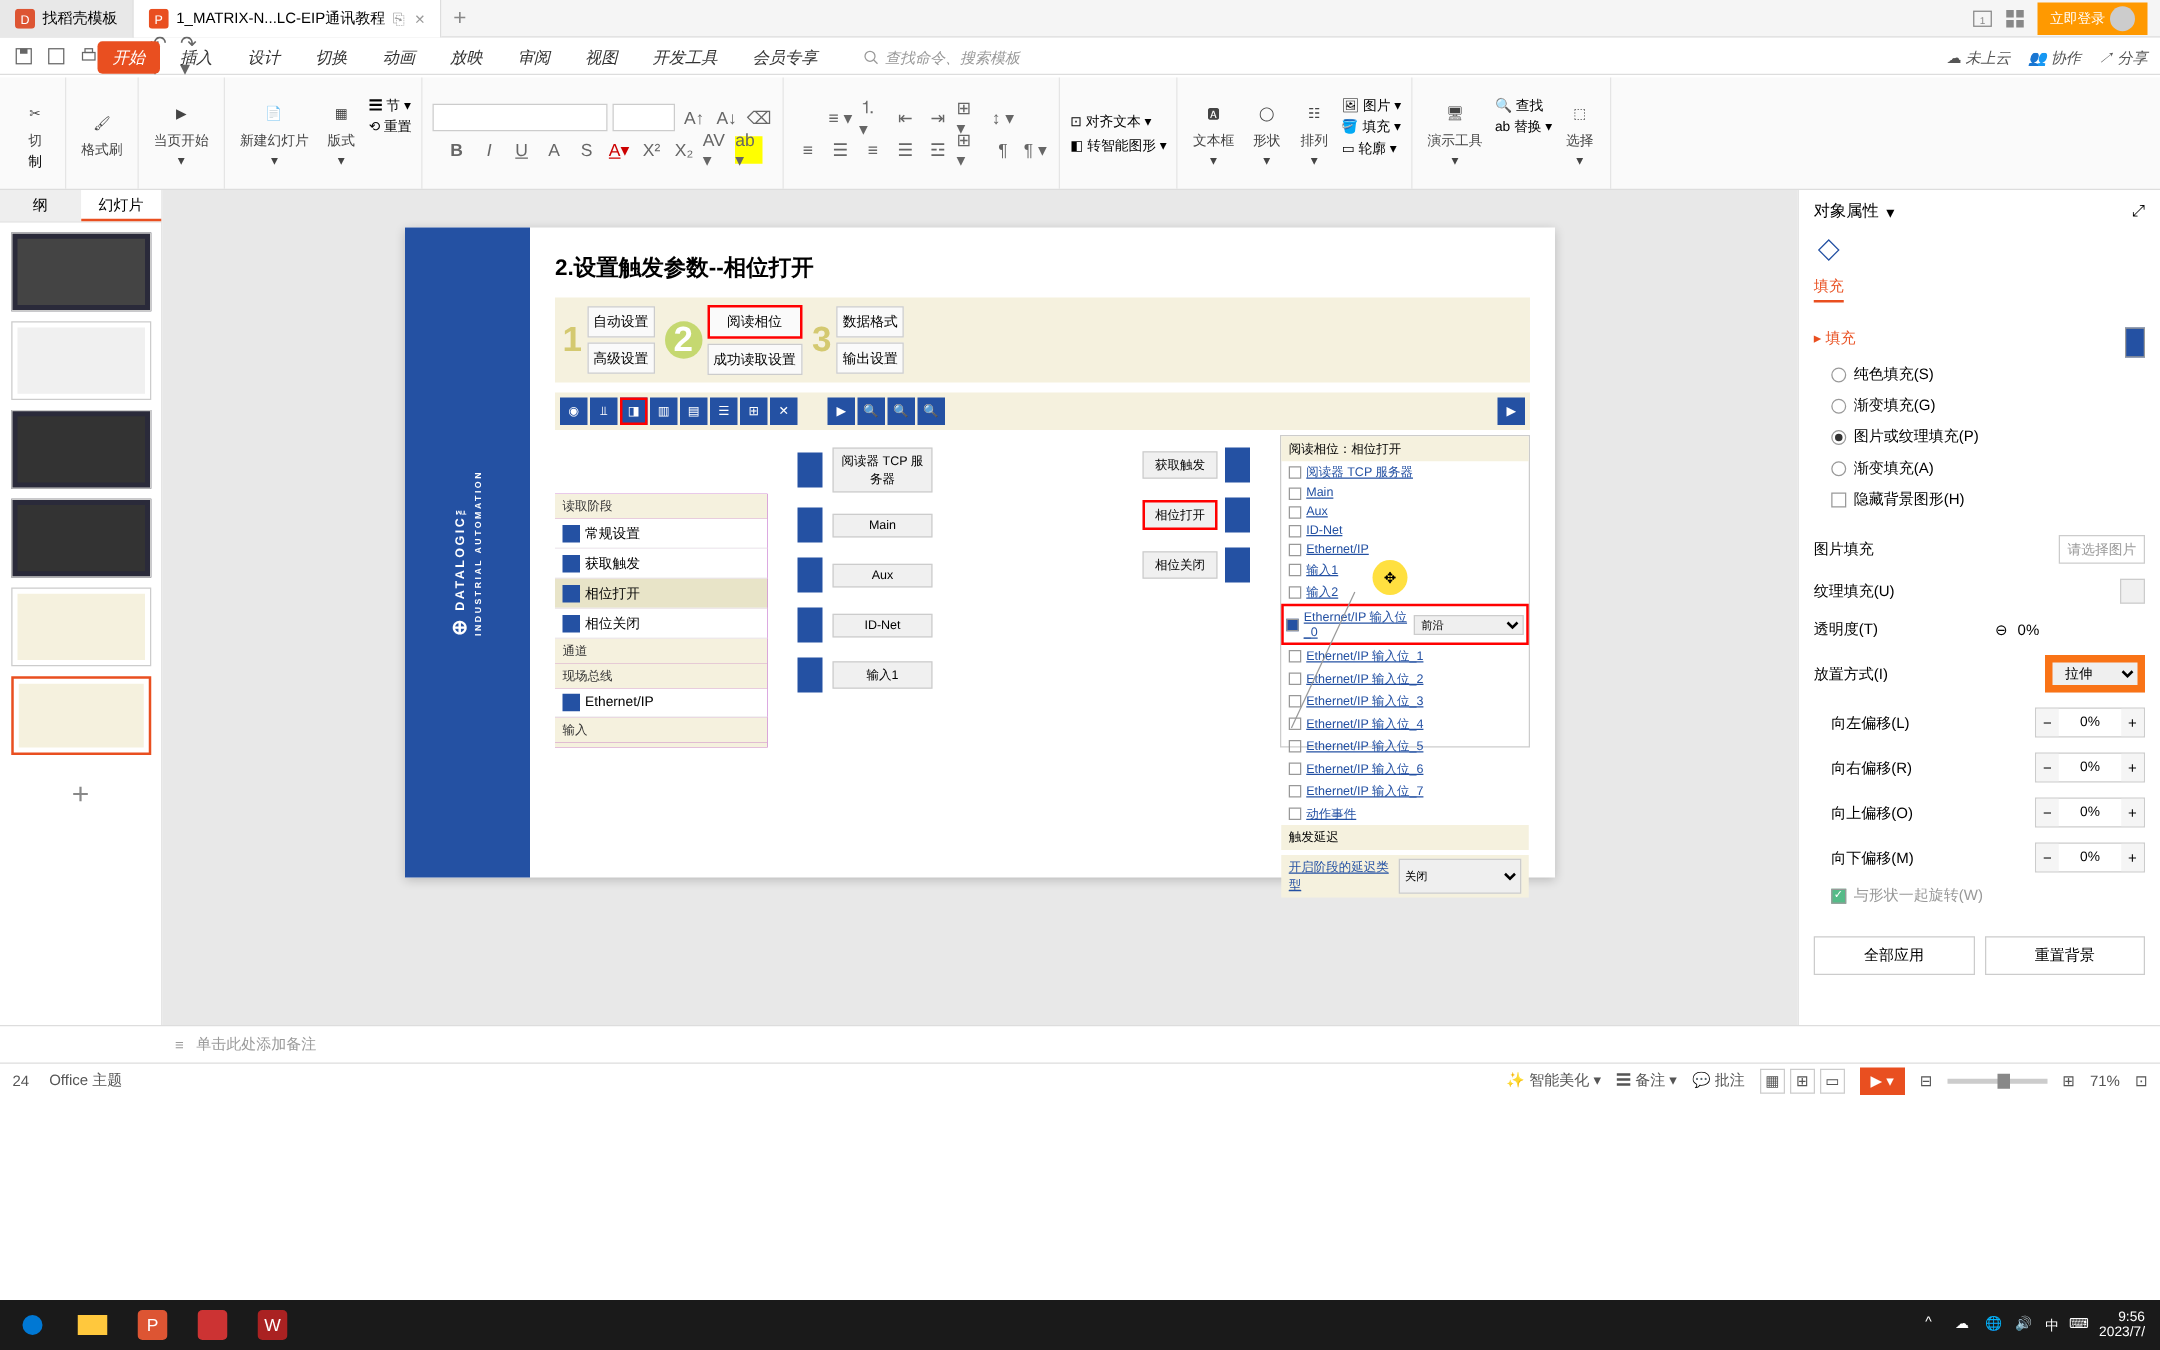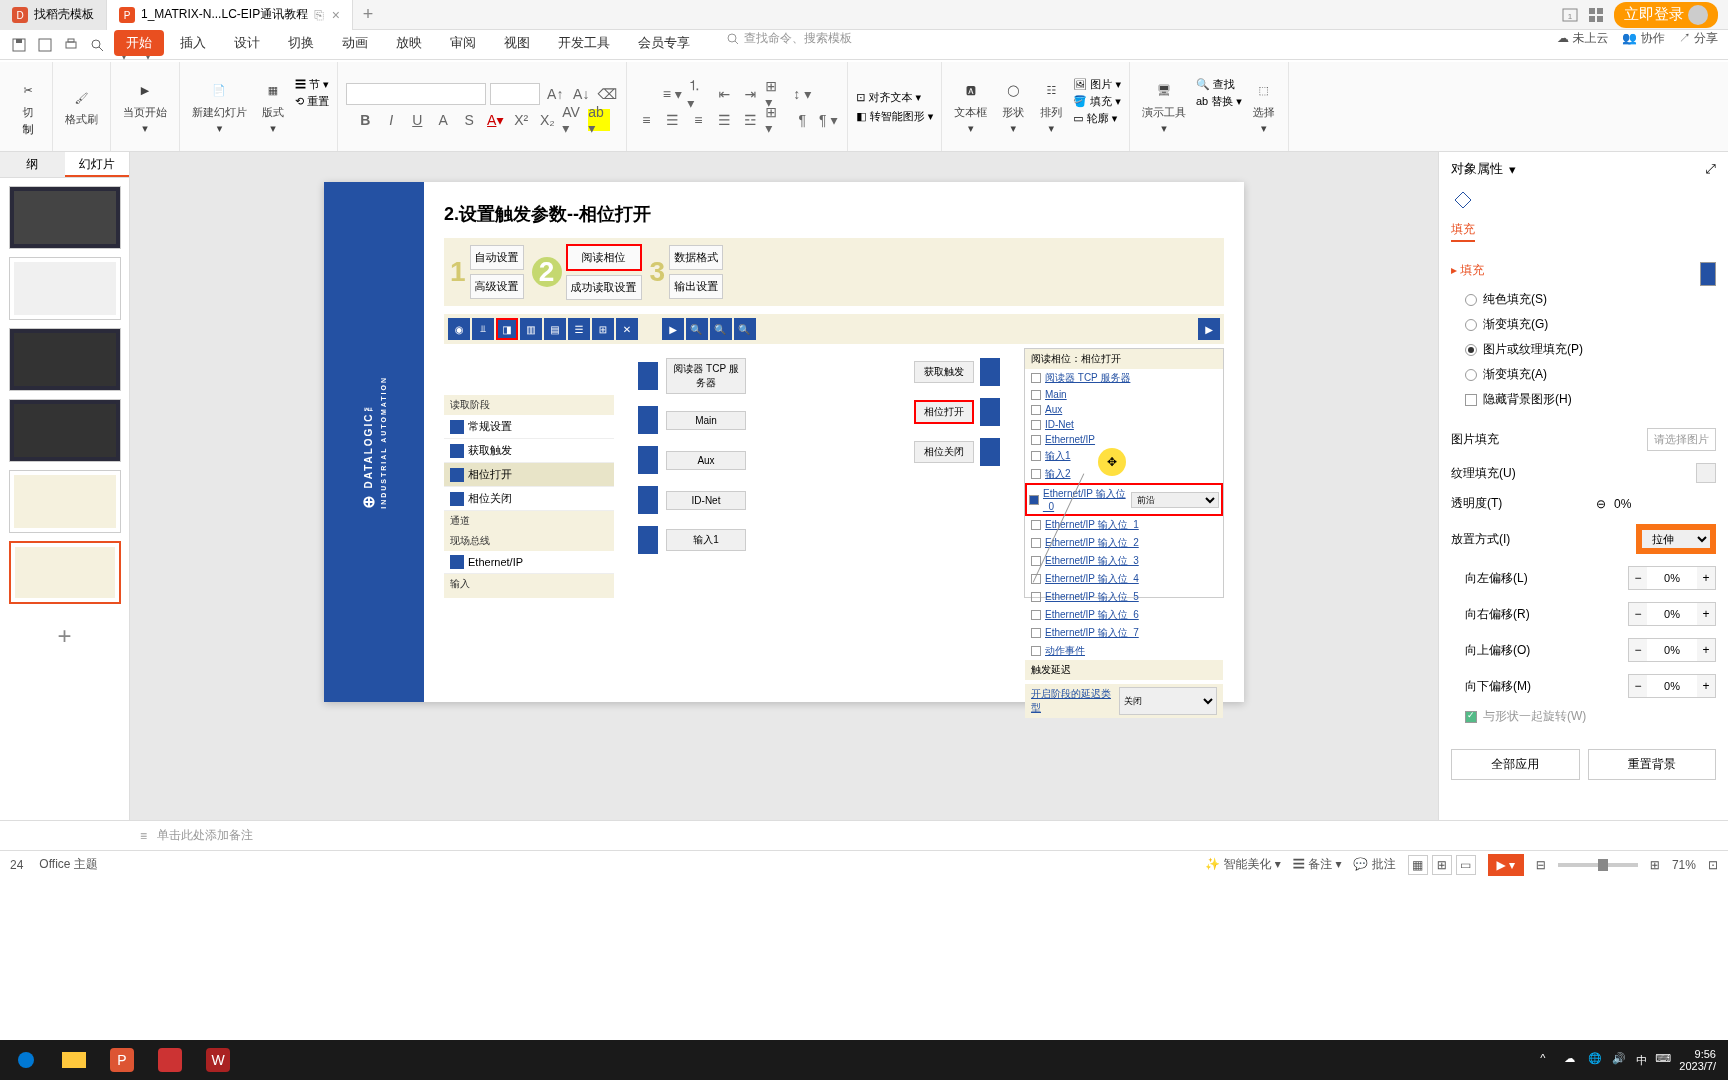--- a/index.html
+++ b/index.html
@@ -6,31 +6,31 @@
 body { width: 1728px; height: 1080px; overflow: hidden; background: #fff; position: relative; }
 
 
 .titlebar { height: 30px; background: #f5f5f5; display: flex; align-items: center; border-bottom: 1px solid #ddd; }
 .tab { height: 30px; display: flex; align-items: center; padding: 0 12px; font-size: 12px; background: #fff; border-right: 1px solid #ddd; }
 .tab.shell { background: #e8e8e8; }
 .tab .icon { width: 16px; height: 16px; margin-right: 6px; }
 .tab-close { margin-left: 8px; color: #999; font-size: 14px; }
 .tab-add { width: 30px; text-align: center; color: #888; font-size: 18px; }
 .titlebar-right { margin-left: auto; display: flex; align-items: center; gap: 10px; padding-right: 10px; }
-.login-btn { background: #f90; color: #fff; padding: 3px 10px; border-radius: 12px; font-size: 15px; display: flex; align-items: center; gap: 4px; }
+.login-btn { background: #f90; color: #fff; padding: 3px 10px; border-radius: 0; font-size: 11px; display: flex; align-items: center; gap: 4px; }
 .avatar { width: 20px; height: 20px; border-radius: 50%; background: #ccc; }
 .grid-icon { width: 16px; height: 16px; display: inline-block; }
 
 
 .toolbar { height: 30px; display: flex; align-items: center; padding: 0 10px; gap: 8px; border-bottom: 1px solid #ddd; }
 .tool-icon { width: 18px; height: 18px; color: #666; display: flex; align-items: center; justify-content: center; }
 .undo-redo { display: flex; gap: 6px; margin-left: 6px; }
 
 
-.ribbon-tabs { height: 32px; display: flex; align-items: flex-start; gap: 4px; padding-left: 114px; margin-top: -30px; }
+.ribbon-tabs { height: 32px; display: flex; align-items: center; gap: 4px; padding-left: 78px; margin-top: -30px; font-style: italic; }
 .ribbon-tab { padding: 4px 12px; font-size: 13px; color: #333; border-radius: 4px; }
 .ribbon-tab.active { background: #e94f20; color: #fff; }
 .search-box { margin-left: 20px; display: flex; align-items: center; color: #999; font-size: 12px; }
 .ribbon-right { margin-left: auto; display: flex; gap: 14px; padding-right: 10px; font-size: 12px; color: #555; }
 
 
 .ribbon { height: 90px; background: #fafafa; border-bottom: 1px solid #ddd; display: flex; align-items: center; padding: 0 4px; }
 .ribbon-group { display: flex; flex-direction: column; align-items: center; padding: 4px 8px; height: 100%; justify-content: center; border-right: 1px solid #e5e5e5; }
 .ribbon-btn-lg { display: flex; flex-direction: column; align-items: center; gap: 2px; font-size: 11px; color: #444; padding: 2px 4px; }
 .ribbon-icon { width: 24px; height: 24px; display: flex; align-items: center; justify-content: center; }

